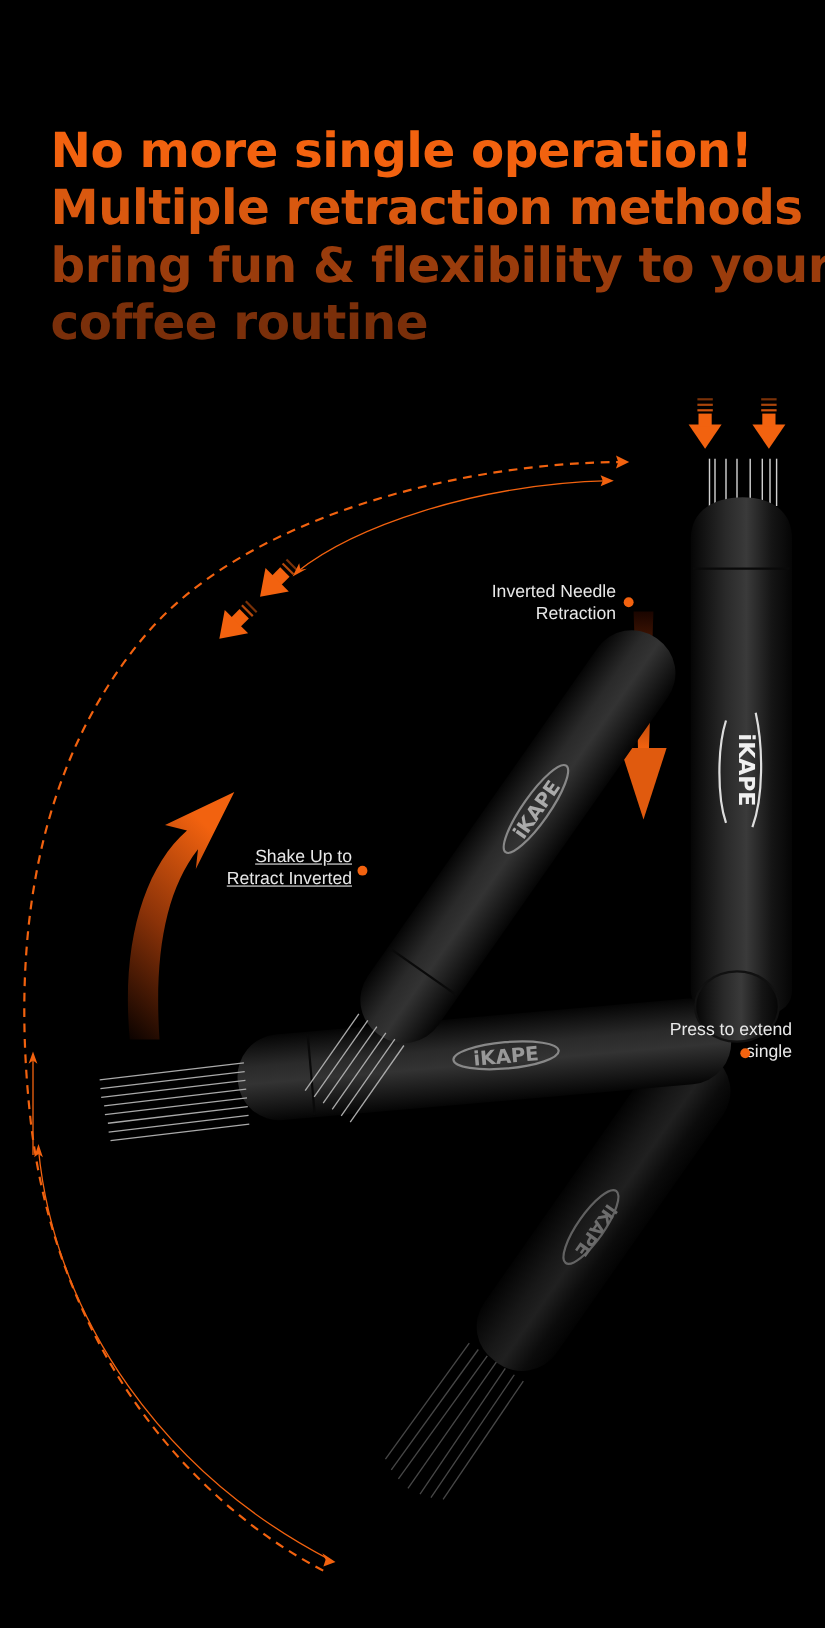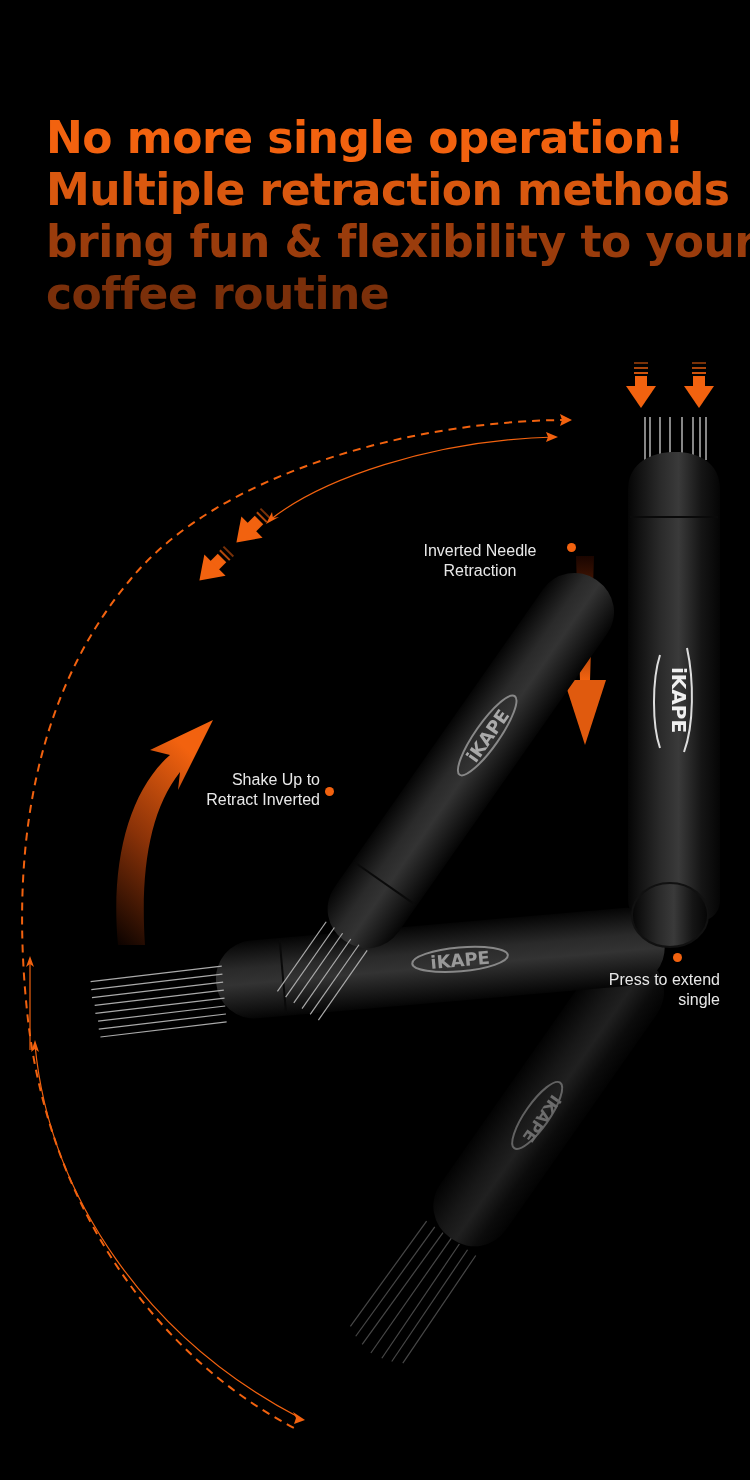--- a/index.html
+++ b/index.html
@@ -6,23 +6,23 @@
   body { width: 750px; height: 1480px; position: relative; overflow: hidden; font-family: "DejaVu Sans", sans-serif; }
   .headline { position: absolute; left: 46px; top: 112px; margin: 0; font-weight: bold; font-size: 44px; line-height: 52px; letter-spacing: -0.5px; }
   .headline span { display: block; white-space: nowrap; }
   .l1 { color: #f2620f; }
   .l2 { color: #d9580f; }
   .l3 { color: #9a3c0c; }
   .l4 { color: #7a2f0a; }
   svg.scene { position: absolute; left: 0; top: 0; }
   .callout { position: absolute; color: #e8e8e8; font-size: 16px; line-height: 20px; font-family: "Liberation Sans", sans-serif; }
   .callout .t { display: block; }
-  .c-inv { left: 400px; top: 541px; width: 160px; text-align: center; }
-  .c-shake { left: 160px; top: 770px; width: 160px; text-align: right; }
-  .c-press { left: 600px; top: 970px; width: 120px; text-align: right; }
+  .c-inv { left: 400px; top: 529px; width: 160px; text-align: right; }
+  .c-shake { left: 160px; top: 770px; width: 160px; text-align: right; text-decoration: underline; }
+  .c-press { left: 600px; top: 927px; width: 120px; text-align: right; }
   .dot { position: absolute; width: 9px; height: 9px; border-radius: 50%; background: #f2620f; }
 </style>
 </head>
 <body>
 
 <h1 class="headline">
   <span class="l1">No more single operation!</span>
   <span class="l2">Multiple retraction methods</span>
   <span class="l3">bring fun &amp; flexibility to your</span>
   <span class="l4">coffee routine</span>

